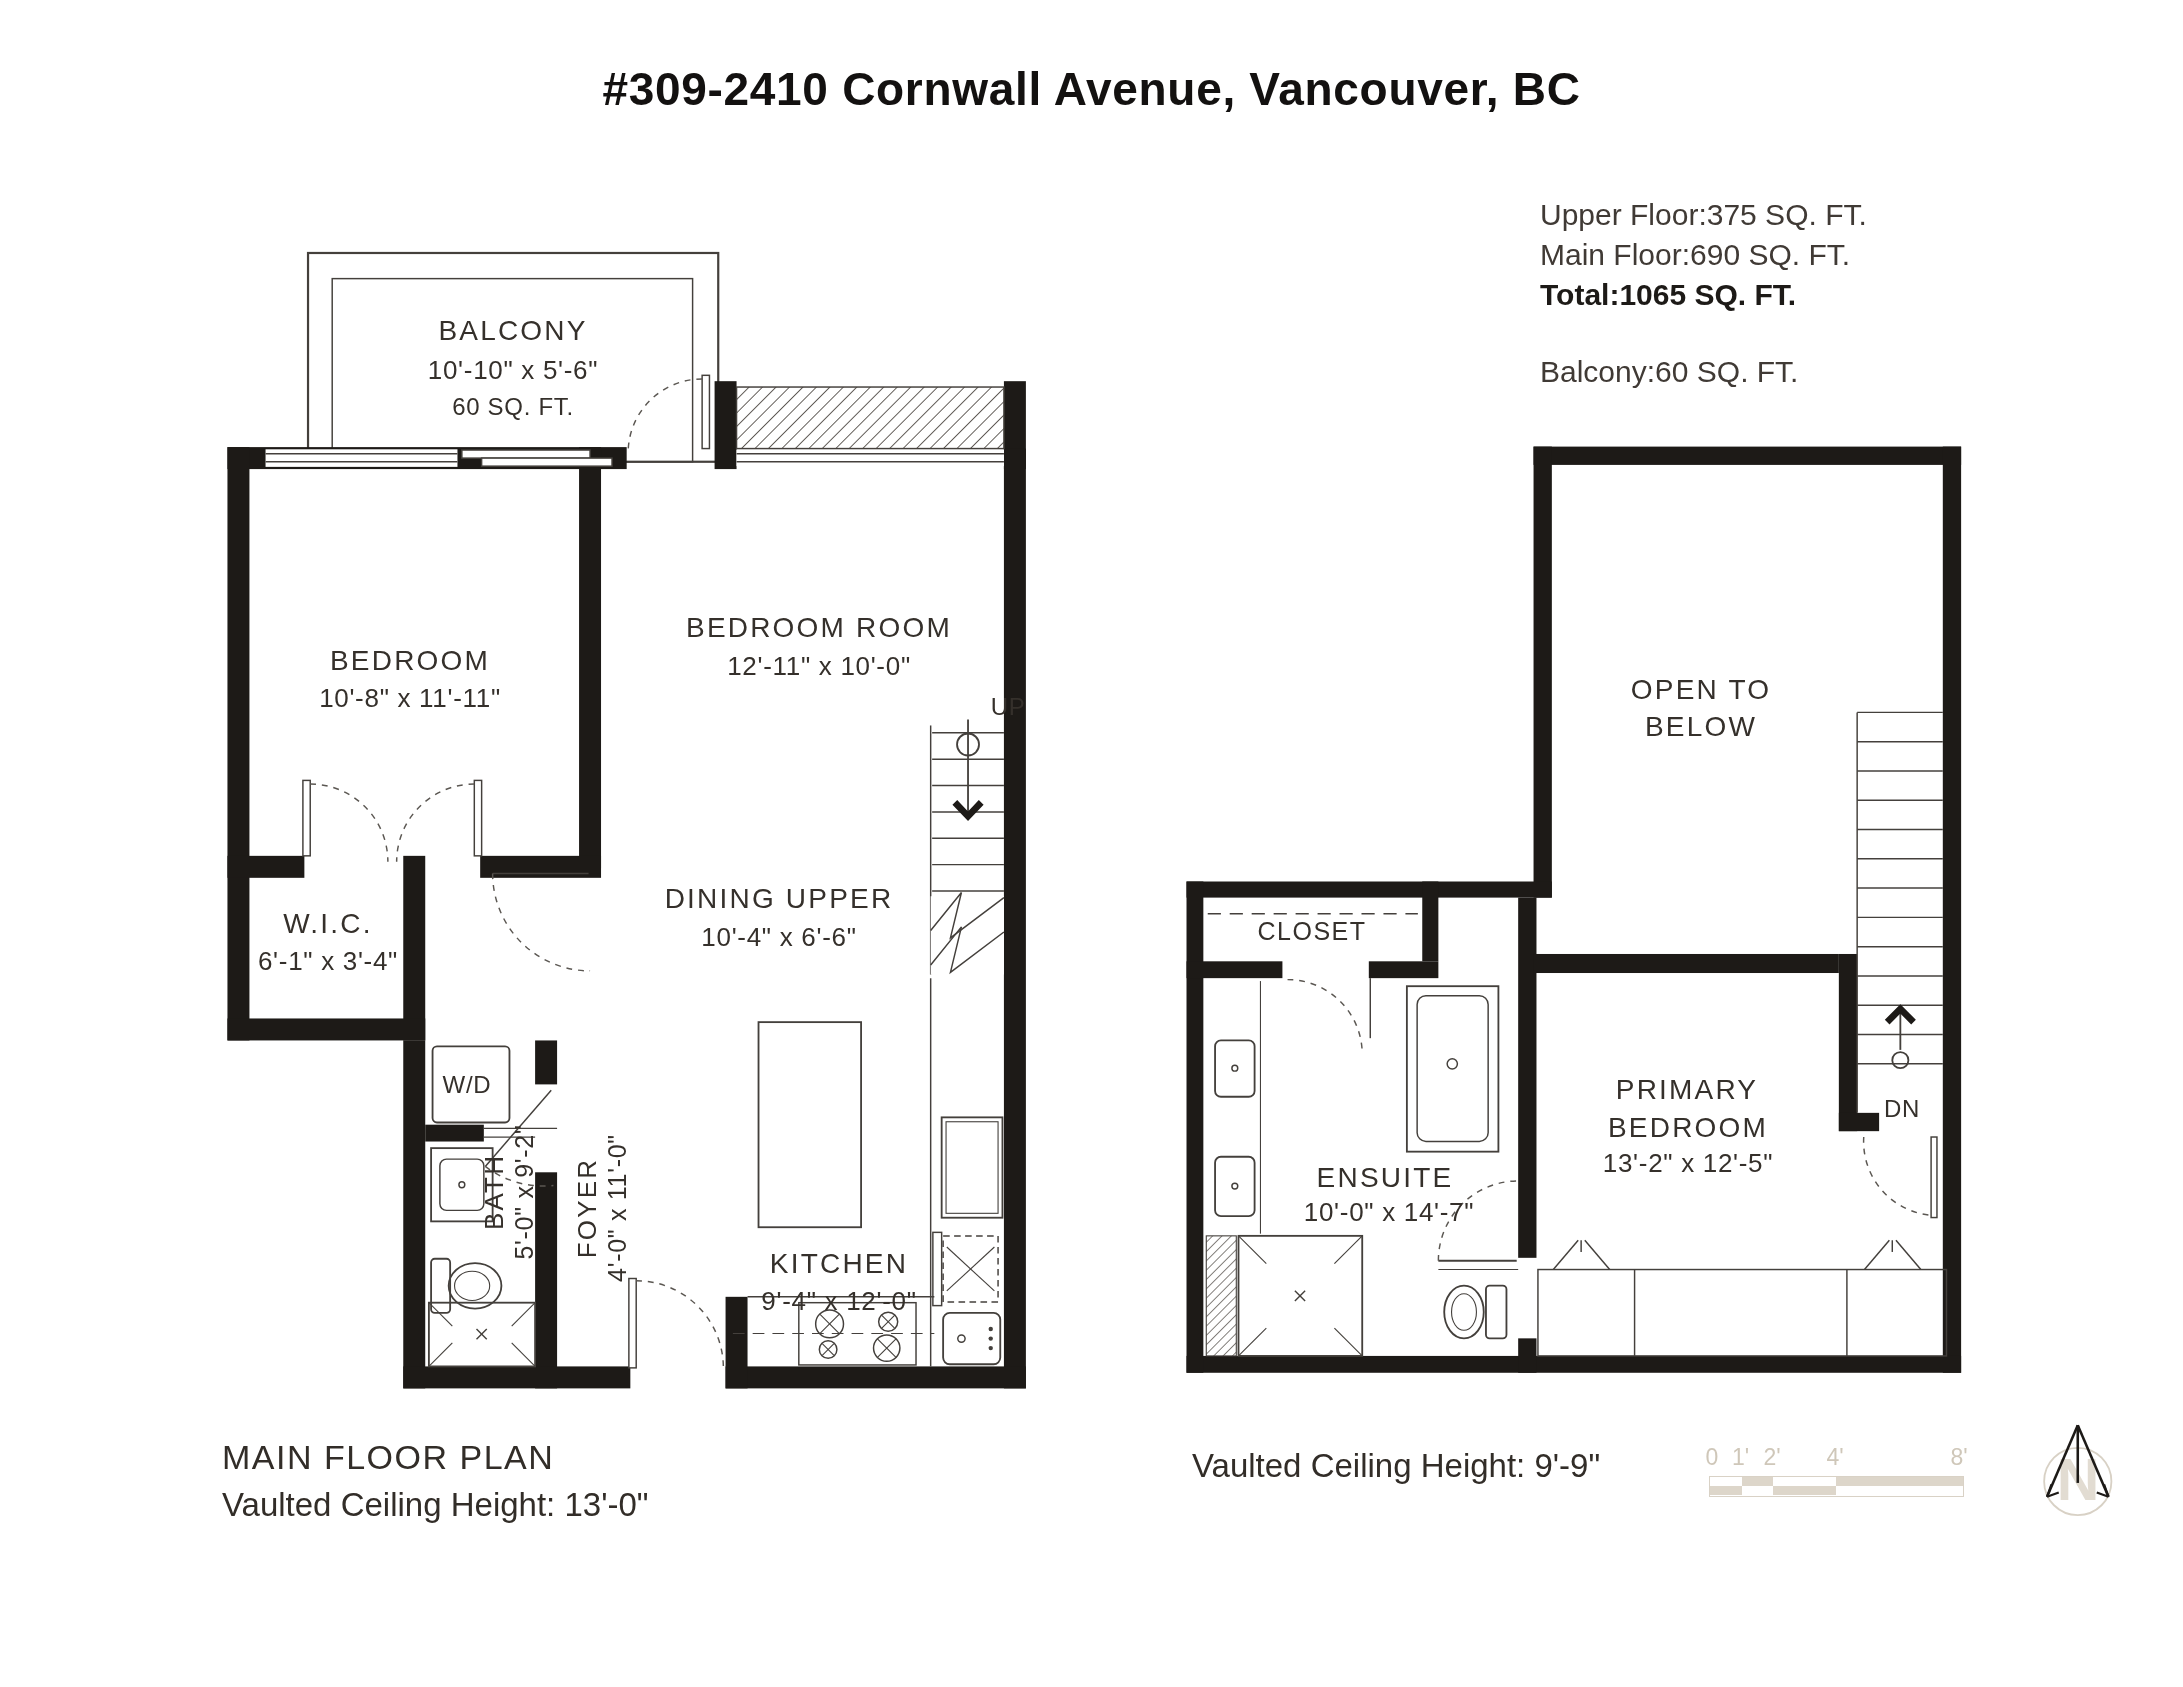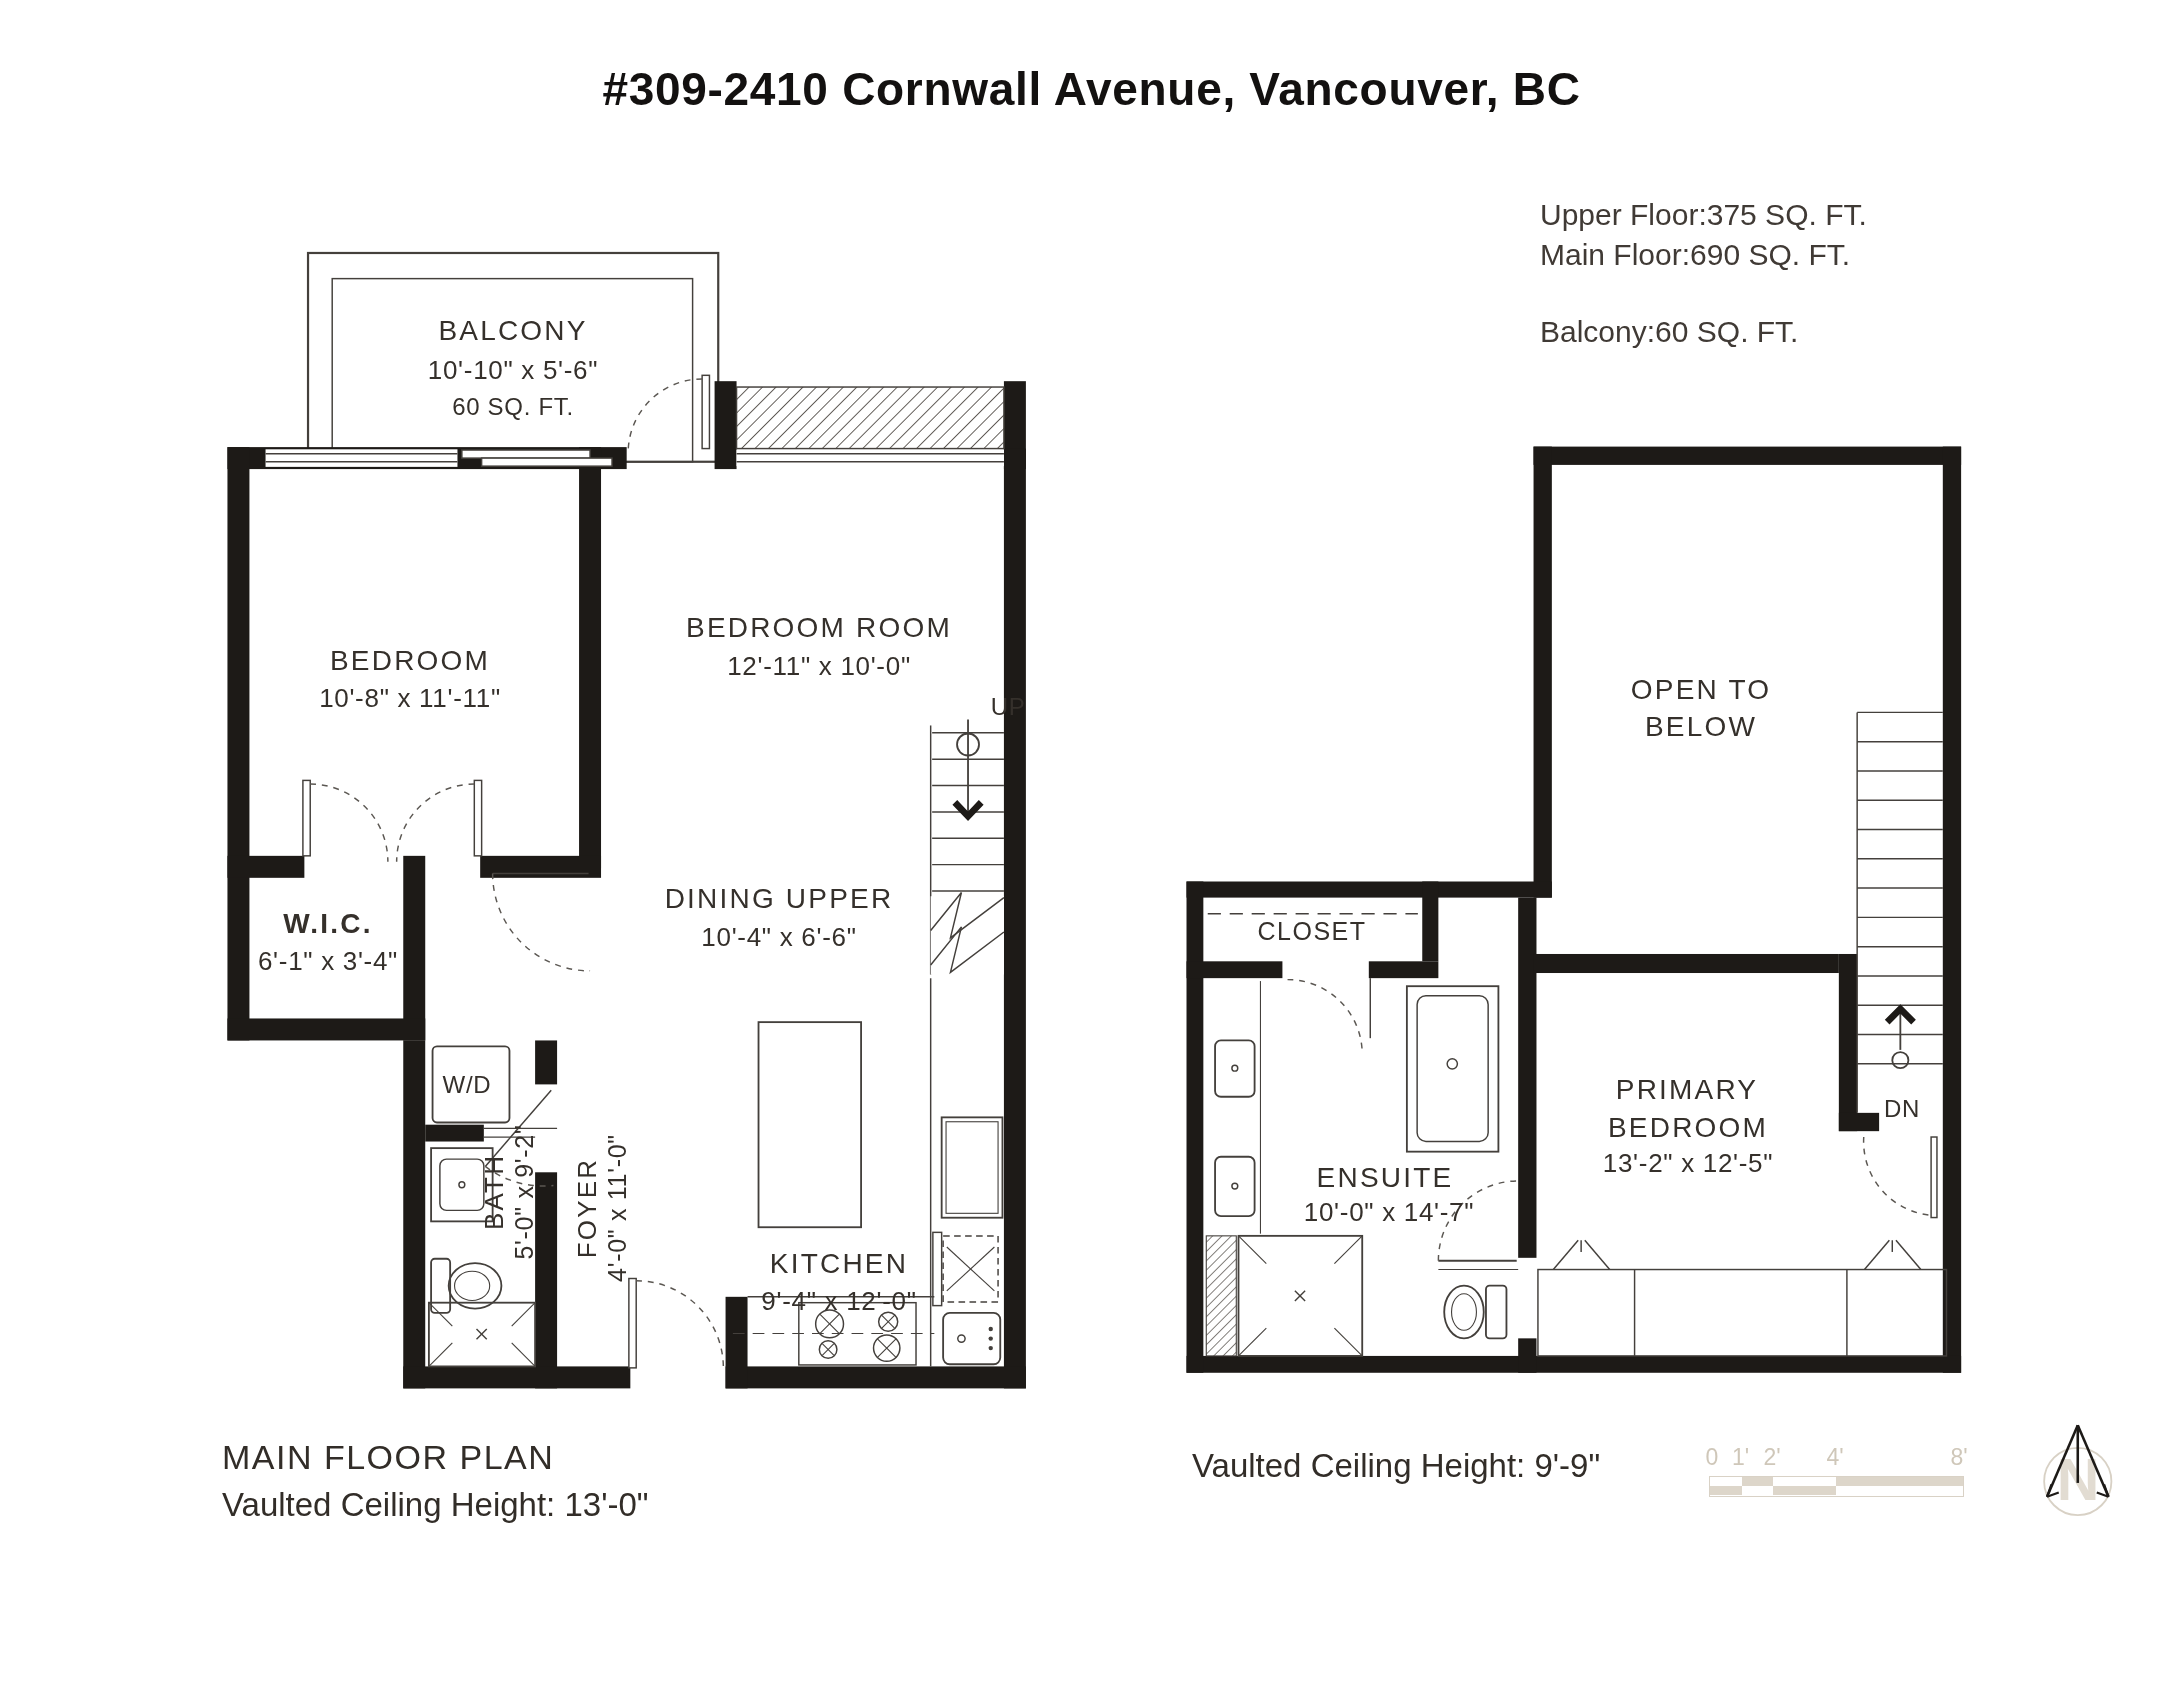--- a/index.html
+++ b/index.html
@@ -38,20 +38,24 @@
 
 <div id="summary" class="abs">
   <div class="srow">
     <span>Upper Floor:</span>
     <span>375 SQ. FT.</span>
   </div>
   <div class="srow">
     <span>Main Floor:</span>
     <span>690 SQ. FT.</span>
   </div>
+  <div class="srow bold">
+    <span>Total:</span>
+    <span>1065 SQ. FT.</span>
+  </div>
   <div class="sgap"></div>
   <div class="srow">
     <span>Balcony:</span>
     <span>60 SQ. FT.</span>
   </div>
 </div>
 
 <svg style="left:220px;top:242px;" width="828" height="1194" viewBox="0 0 1130 1630">
   <defs>
     <pattern id="hatchA" width="13" height="13" patternUnits="userSpaceOnUse" patternTransform="rotate(45)">
@@ -272,21 +276,21 @@
 <div class="abs ctr room" style="left:513px;top:331px;">BALCONY</div>
 <div class="abs ctr dims" style="left:513px;top:370px;">10'-10" x 5'-6"</div>
 <div class="abs ctr small" style="left:513px;top:407px;">60 SQ. FT.</div>
 <div class="abs ctr room" style="left:410px;top:661px;">BEDROOM</div>
 <div class="abs ctr dims" style="left:410px;top:698px;">10'-8" x 11'-11"</div>
 <div class="abs ctr room" style="left:819px;top:628px;">BEDROOM ROOM</div>
 <div class="abs ctr dims" style="left:819px;top:666px;">12'-11" x 10'-0"</div>
 <div class="abs ctr small" style="left:976px;top:707px;margin-left:32px;">UP</div>
 <div class="abs ctr room" style="left:779px;top:899px;">DINING UPPER</div>
 <div class="abs ctr dims" style="left:779px;top:937px;">10'-4" x 6'-6"</div>
-<div class="abs ctr room" style="left:328px;top:924px;font-weight:bold;">W.I.C.</div>
+<div class="abs ctr room" style="left:328px;top:924px;">W.I.C.</div>
 <div class="abs ctr dims" style="left:328px;top:961px;">6'-1" x 3'-4"</div>
 <div class="abs ctr small" style="left:467px;top:1085px;">W/D</div>
 <div class="abs rot" style="left:509px;top:1192px;">
   <div class="room" style="font-size:26px;">BATH</div>
   <div class="dims" style="font-size:25px;">5'-0" x 9'-2"</div>
 </div>
 <div class="abs rot" style="left:602px;top:1208px;">
   <div class="room" style="font-size:26px;">FOYER</div>
   <div class="dims" style="font-size:25px;">4'-0" x 11'-0"</div>
 </div>

